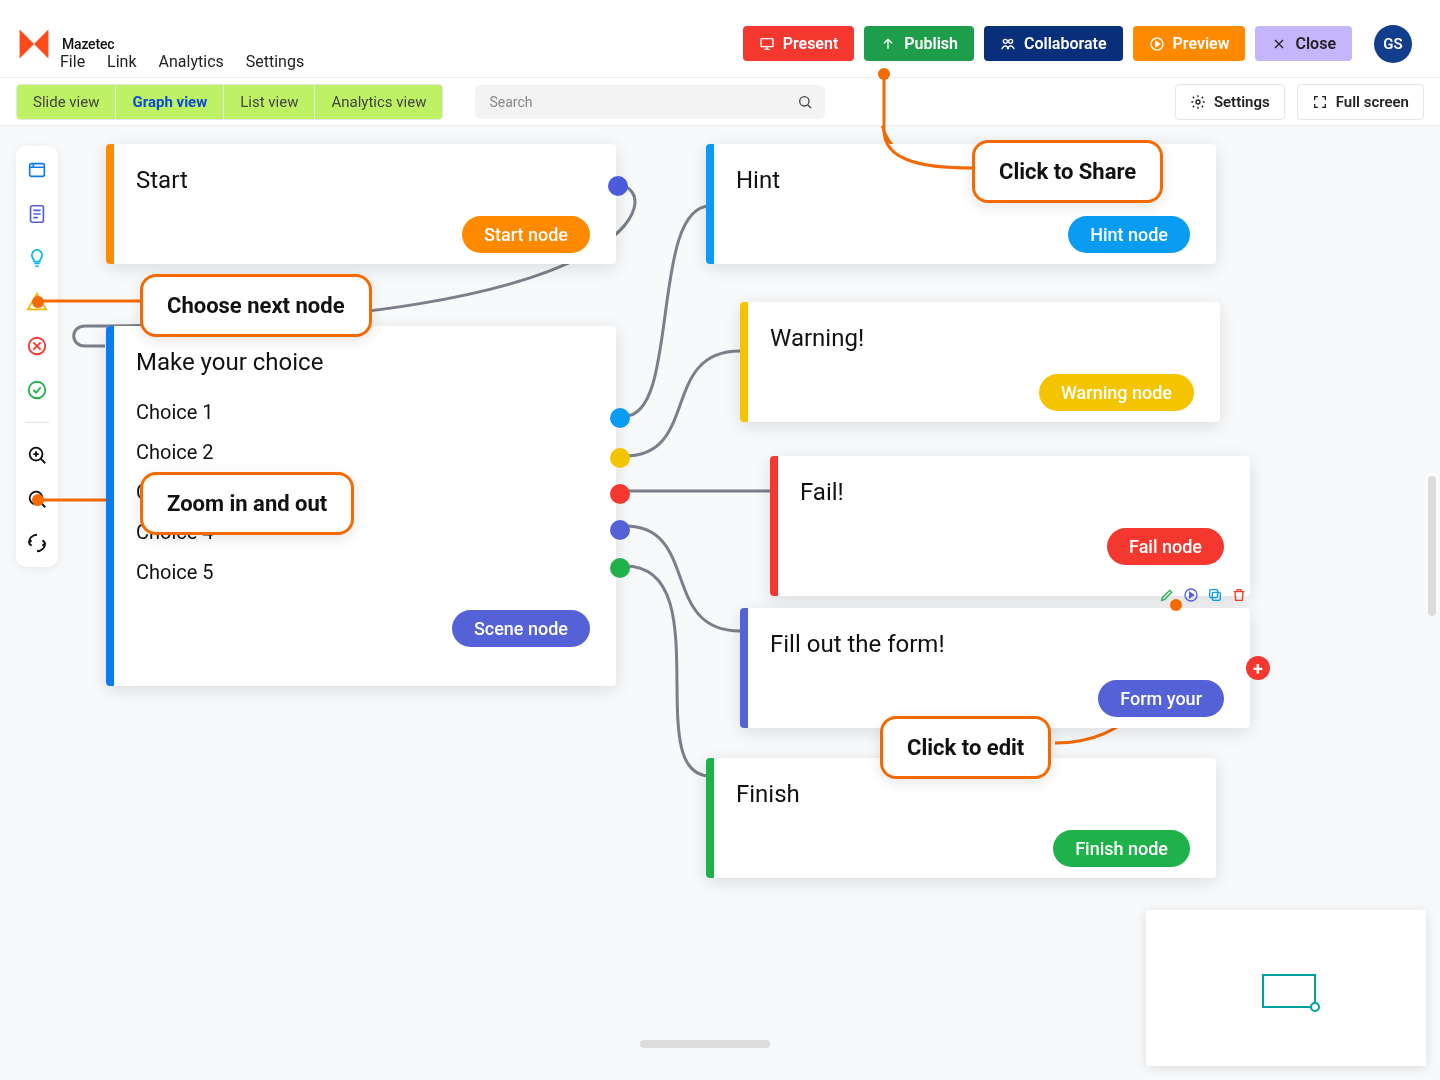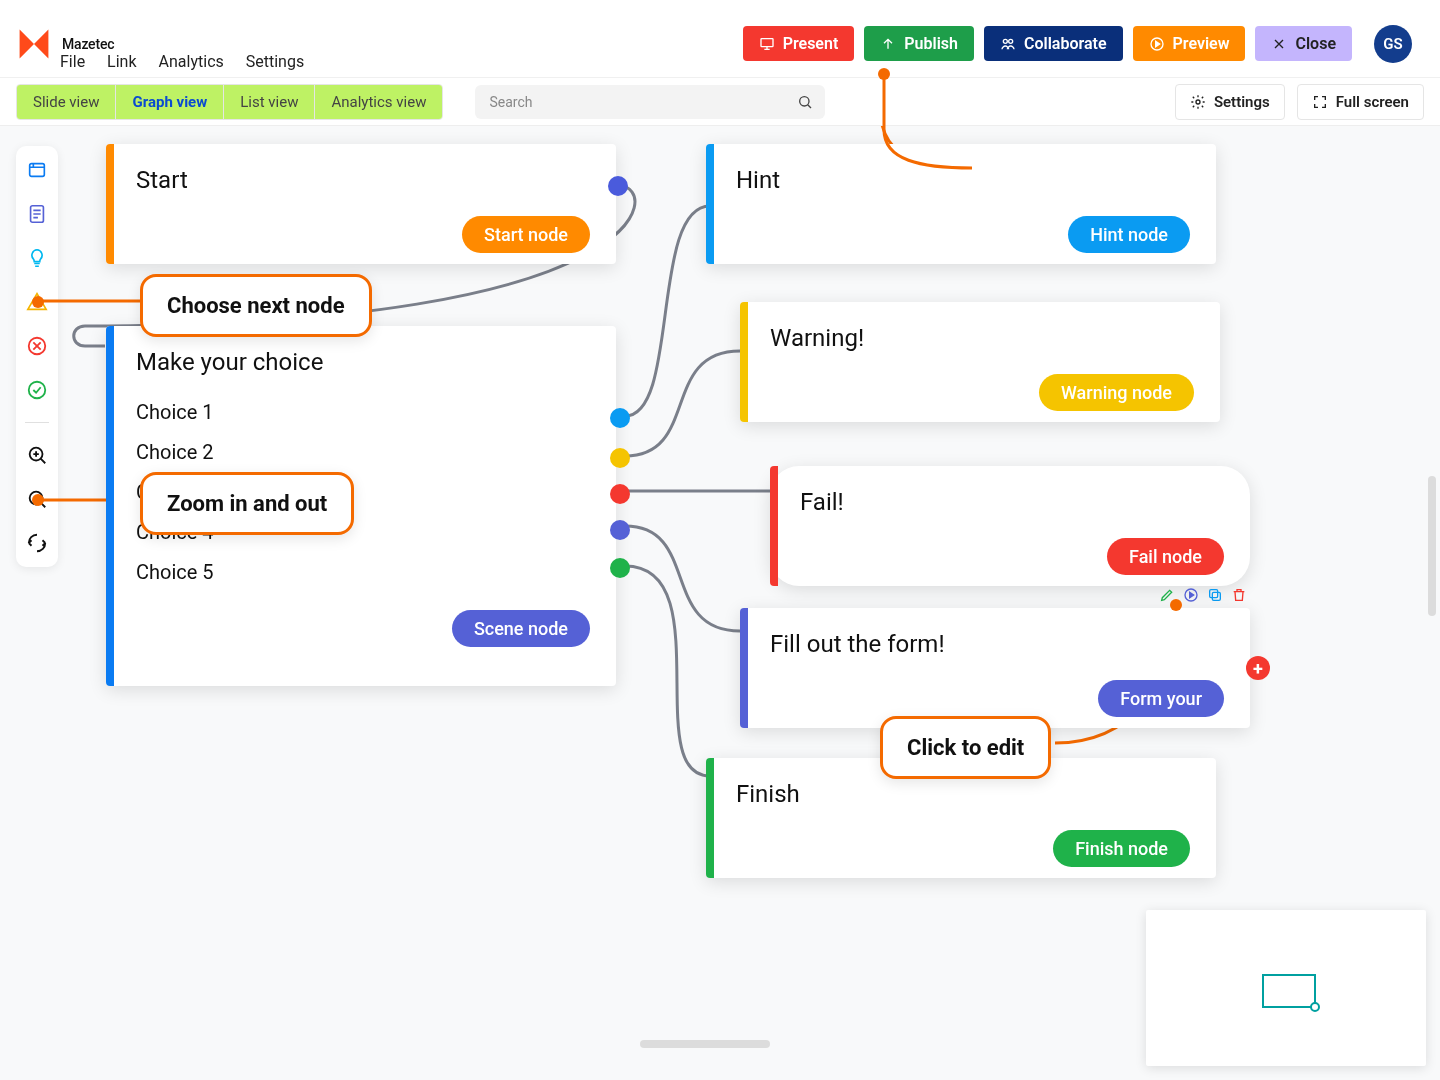--- a/index.html
+++ b/index.html
@@ -292,21 +292,21 @@
 
   <div class="node" style="left:740px; top:176px; width:480px; height:120px;">
     <div class="stripe" style="background:#f5c400"></div>
     <div class="content">
       <div class="title">Warning!</div>
       <span class="pill" style="background:#f5c400">Warning node</span>
       <div class="clear"></div>
     </div>
   </div>
 
-  <div class="node" style="left:770px; top:340px; width:480px; height:120px;border-radius:29px;">
+  <div class="node" style="left:770px; top:330px; width:480px; height:140px;">
     <div class="stripe" style="background:#f4382f"></div>
     <div class="content">
       <div class="title">Fail!</div>
       <span class="pill" style="background:#f4382f">Fail node</span>
       <div class="clear"></div>
     </div>
   </div>
 
   <div class="node-actions" style="left:1158px; top:460px;">
     <span>
@@ -344,20 +344,21 @@
 
   <div class="node" style="left:706px; top:632px; width:510px; height:120px;">
     <div class="stripe" style="background:#1fb24a"></div>
     <div class="content">
       <div class="title">Finish</div>
       <span class="pill" style="background:#1fb24a">Finish node</span>
       <div class="clear"></div>
     </div>
   </div>
 
+  <div class="callout" style="left:972px; top:14px;">Click to Share</div>
   <div class="callout" style="left:140px; top:148px;">Choose next node</div>
   <div class="callout-dot" style="left:32px; top:170px;"></div>
   <div class="callout" style="left:140px; top:346px;">Zoom in and out</div>
   <div class="callout-dot" style="left:32px; top:368px;"></div>
   <div class="callout" style="left:880px; top:590px;">Click to edit</div>
   <div class="callout-dot" style="left:1170px; top:473px;"></div>
 
   <div class="minimap">
     <div class="viewport">
       <div class="vp-handle"></div>

